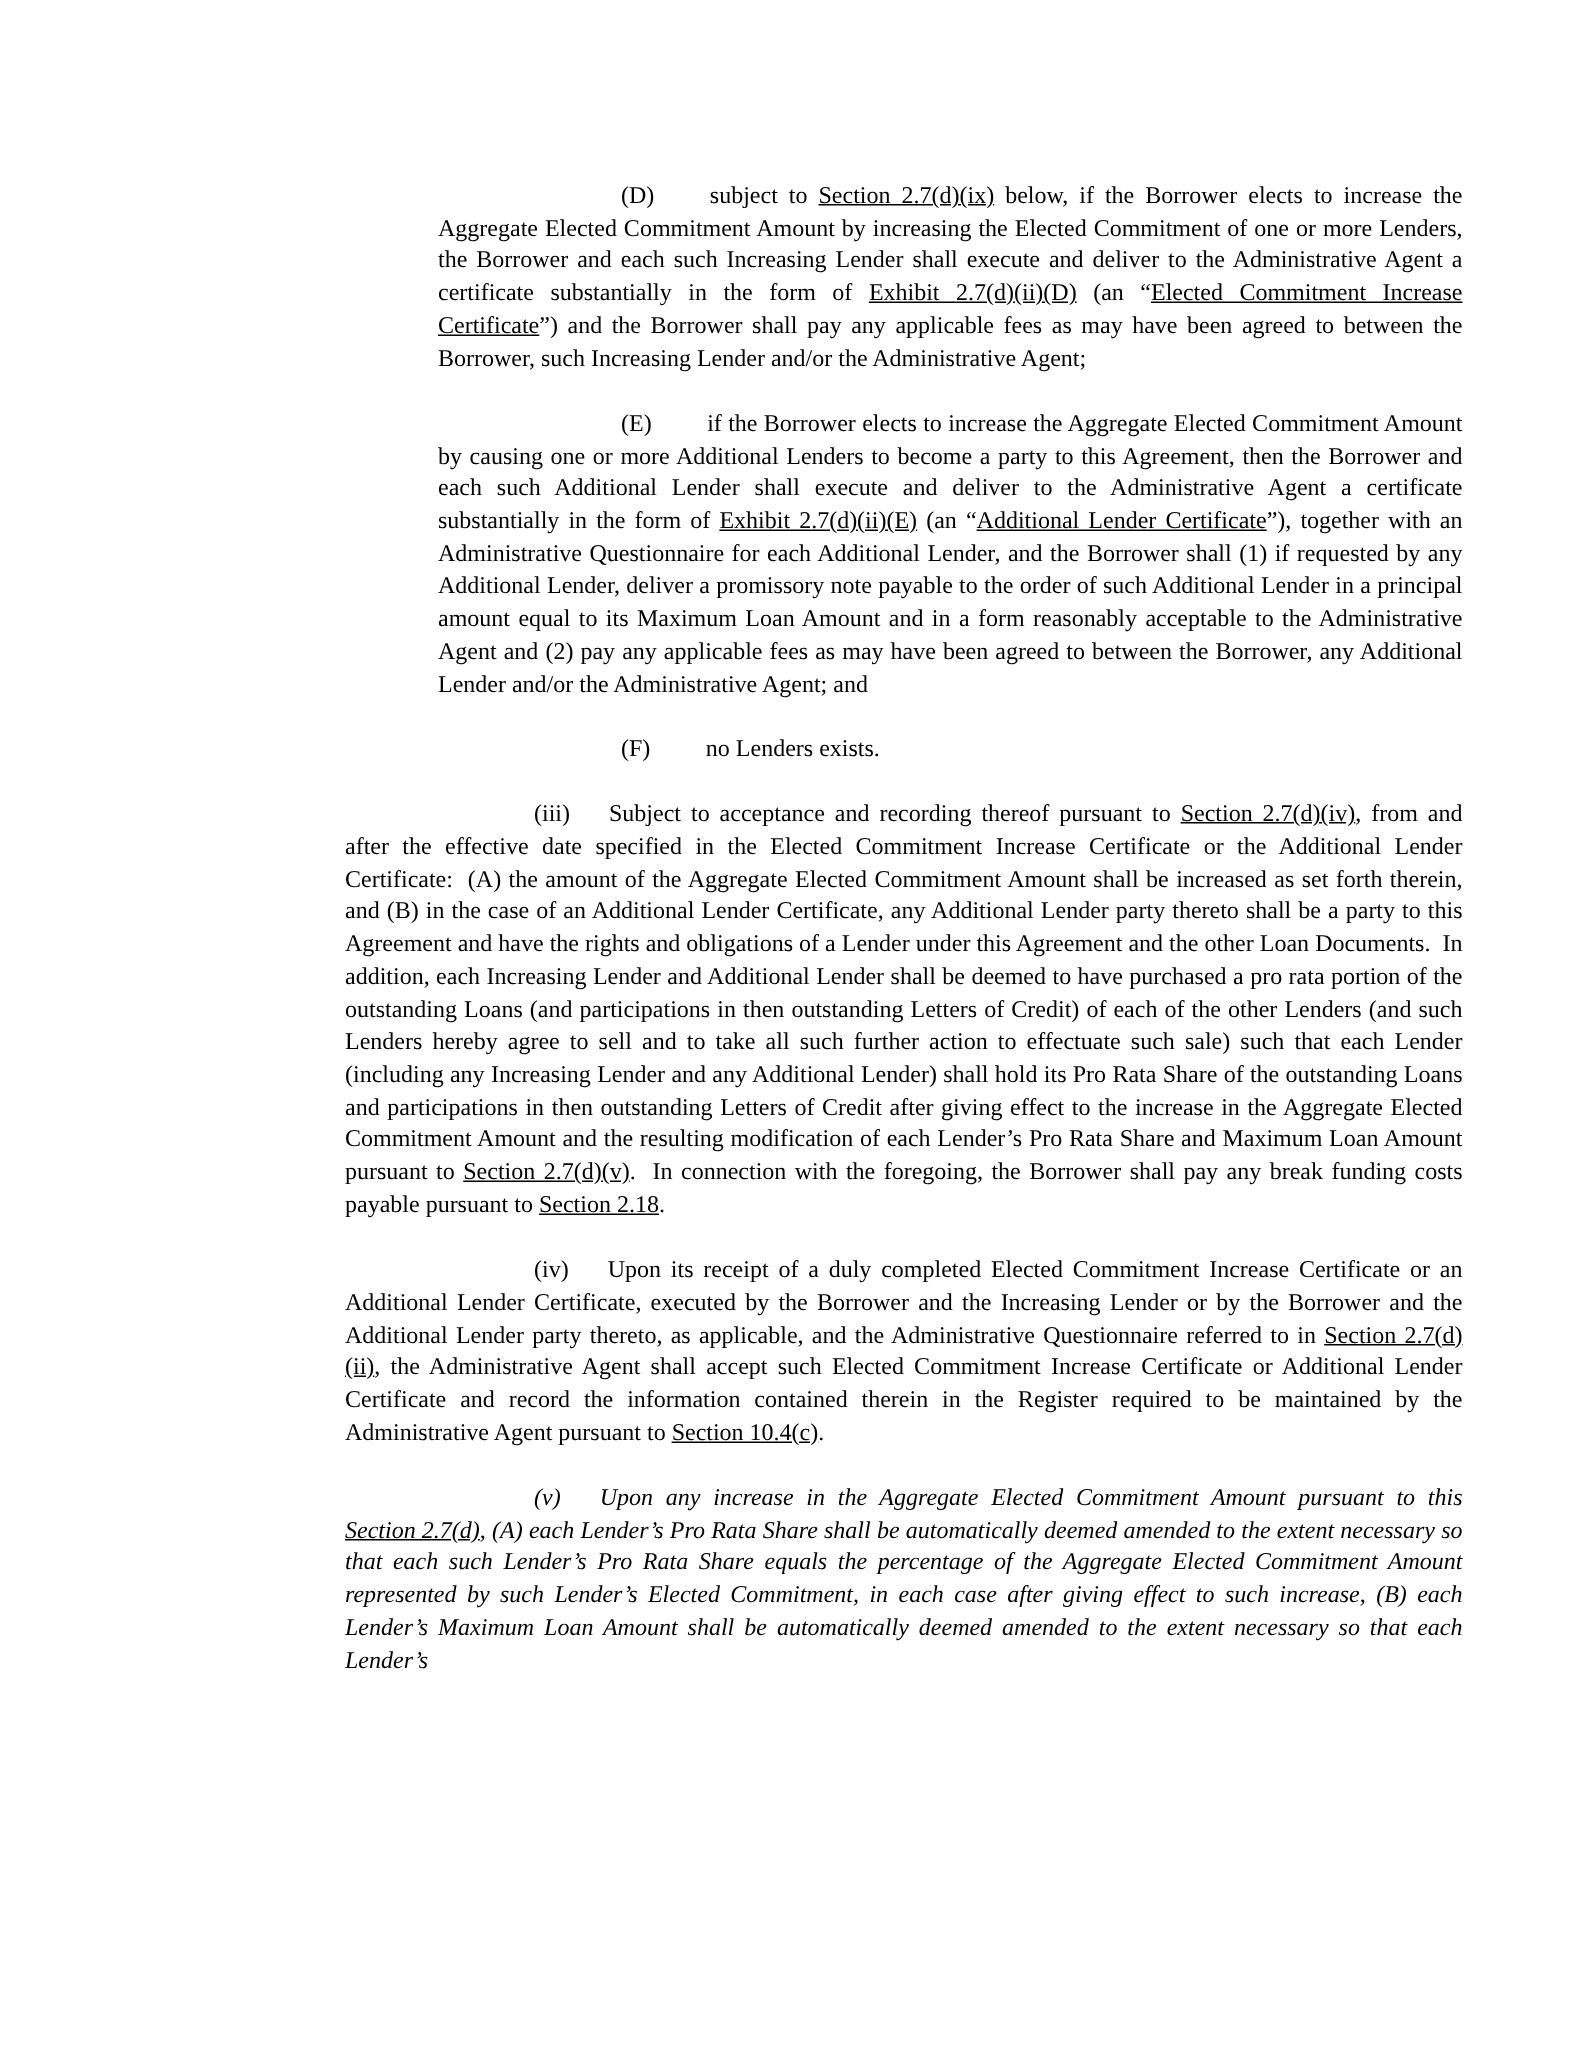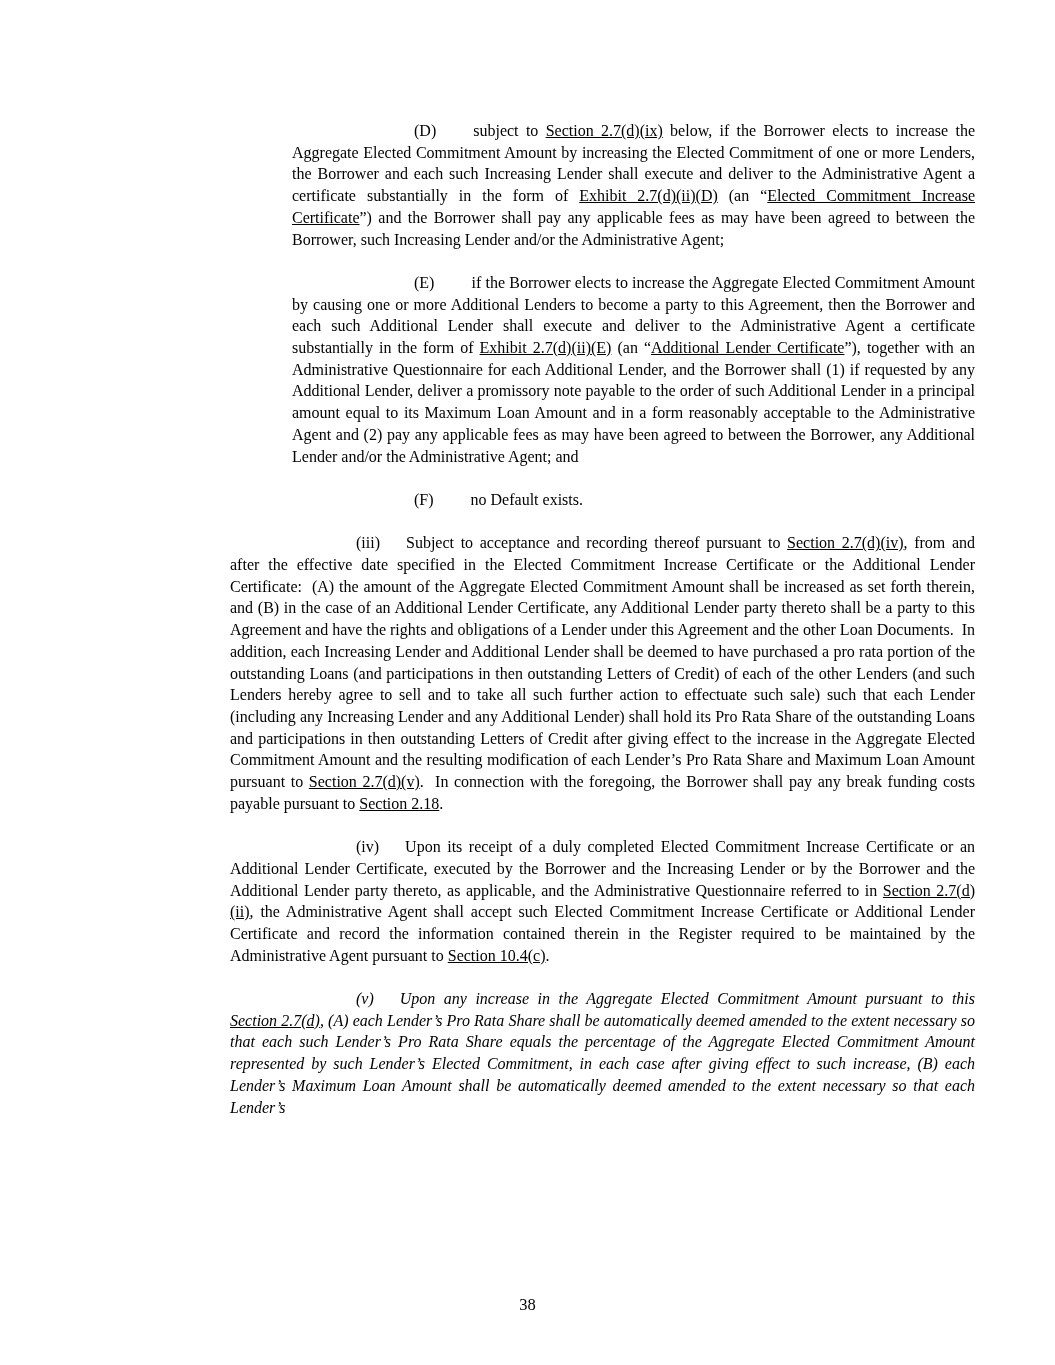--- a/index.html
+++ b/index.html
@@ -59,19 +59,18 @@
     font-size: 16.5px;
   }
 </style>
 </head>
 <body>
 
 <div class="page">
   <div class="content">
     <p class="para sub"><span>(D)</span><span class="tab"></span><span>subject to </span><span class="uline">Section 2.7(d)(ix)</span><span> below, if the Borrower elects to increase the Aggregate Elected Commitment Amount by increasing the Elected Commitment of one or more Lenders, the Borrower and each such Increasing Lender shall execute and deliver to the Administrative Agent a certificate substantially in the form of </span><span class="uline">Exhibit 2.7(d)(ii)(D)</span><span> (an “</span><span class="uline">Elected Commitment Increase Certificate</span><span>”) and the Borrower shall pay any applicable fees as may have been agreed to between the Borrower, such Increasing Lender and/or the Administrative Agent;</span></p>
     <p class="para sub"><span>(E)</span><span class="tab"></span><span>if the Borrower elects to increase the Aggregate Elected Commitment Amount by causing one or more Additional Lenders to become a party to this Agreement, then the Borrower and each such Additional Lender shall execute and deliver to the Administrative Agent a certificate substantially in the form of </span><span class="uline">Exhibit 2.7(d)(ii)(E)</span><span> (an “</span><span class="uline">Additional Lender Certificate</span><span>”), together with an Administrative Questionnaire for each Additional Lender, and the Borrower shall (1) if requested by any Additional Lender, deliver a promissory note payable to the order of such Additional Lender in a principal amount equal to its Maximum Loan Amount and in a form reasonably acceptable to the Administrative Agent and (2) pay any applicable fees as may have been agreed to between the Borrower, any Additional Lender and/or the Administrative Agent; and</span></p>
-    <p class="para sub"><span>(F)</span><span class="tab"></span><span>no Default exists.</span></p>
+    <p class="para sub"><span>(F)</span><span class="tab"></span><span>no Lenders exists.</span></p>
     <p class="para main"><span>(iii)</span><span class="tab"></span><span>Subject to acceptance and recording thereof pursuant to </span><span class="uline">Section 2.7(d)(iv)</span><span>, from and after the effective date specified in the Elected Commitment Increase Certificate or the Additional Lender Certificate:&nbsp; (A) the amount of the Aggregate Elected Commitment Amount shall be increased as set forth therein, and (B) in the case of an Additional Lender Certificate, any Additional Lender party thereto shall be a party to this Agreement and have the rights and obligations of a Lender under this Agreement and the other Loan Documents.&nbsp; In addition, each Increasing Lender and Additional Lender shall be deemed to have purchased a pro rata portion of the outstanding Loans (and participations in then outstanding Letters of Credit) of each of the other Lenders (and such Lenders hereby agree to sell and to take all such further action to effectuate such sale) such that each Lender (including any Increasing Lender and any Additional Lender) shall hold its Pro Rata Share of the outstanding Loans and participations in then outstanding Letters of Credit after giving effect to the increase in the Aggregate Elected Commitment Amount and the resulting modification of each Lender’s Pro Rata Share and Maximum Loan Amount pursuant to </span><span class="uline">Section 2.7(d)(v)</span><span>.&nbsp; In connection with the foregoing, the Borrower shall pay any break funding costs payable pursuant to </span><span class="uline">Section 2.18</span><span>.</span></p>
     <p class="para main"><span>(iv)</span><span class="tab"></span><span>Upon its receipt of a duly completed Elected Commitment Increase Certificate or an Additional Lender Certificate, executed by the Borrower and the Increasing Lender or by the Borrower and the Additional Lender party thereto, as applicable, and the Administrative Questionnaire referred to in </span><span class="uline">Section 2.7(d)(ii)</span><span>, the Administrative Agent shall accept such Elected Commitment Increase Certificate or Additional Lender Certificate and record the information contained therein in the Register required to be maintained by the Administrative Agent pursuant to </span><span class="uline">Section 10.4(c)</span><span>.</span></p>
     <p class="para main"><span>(v)</span><span class="tab"></span><span>Upon any increase in the Aggregate Elected Commitment Amount pursuant to this </span><span class="uline">Section 2.7(d)</span><span>, (A) each Lender’s Pro Rata Share shall be automatically deemed amended to the extent necessary so that each such Lender’s Pro Rata Share equals the percentage of the Aggregate Elected Commitment Amount represented by such Lender’s Elected Commitment, in each case after giving effect to such increase, (B) each Lender’s Maximum Loan Amount shall be automatically deemed amended to the extent necessary so that each Lender’s</span></p>
   </div>
-  <div class="page-number">38</div>
 </div>
 
 </body></html>

